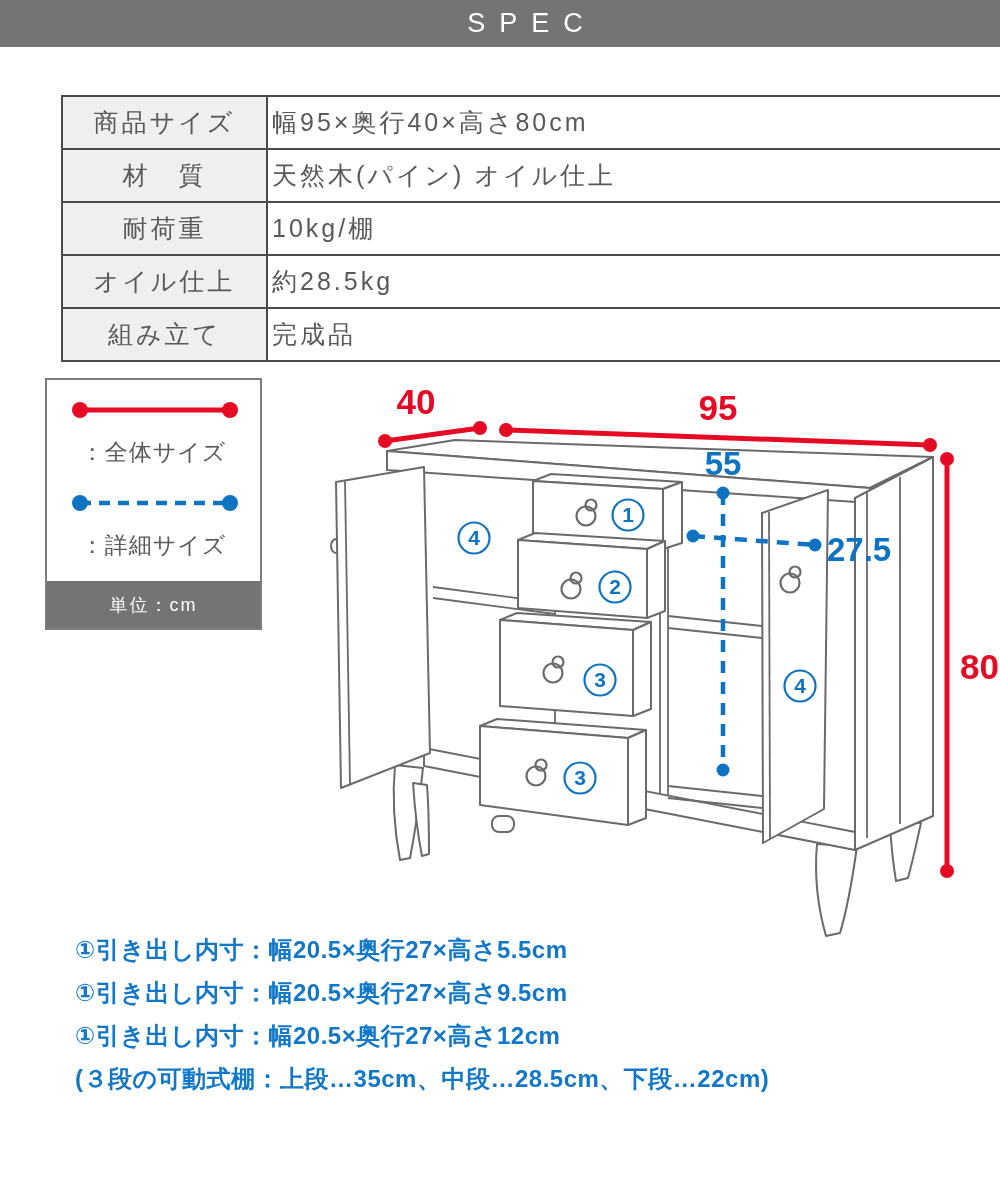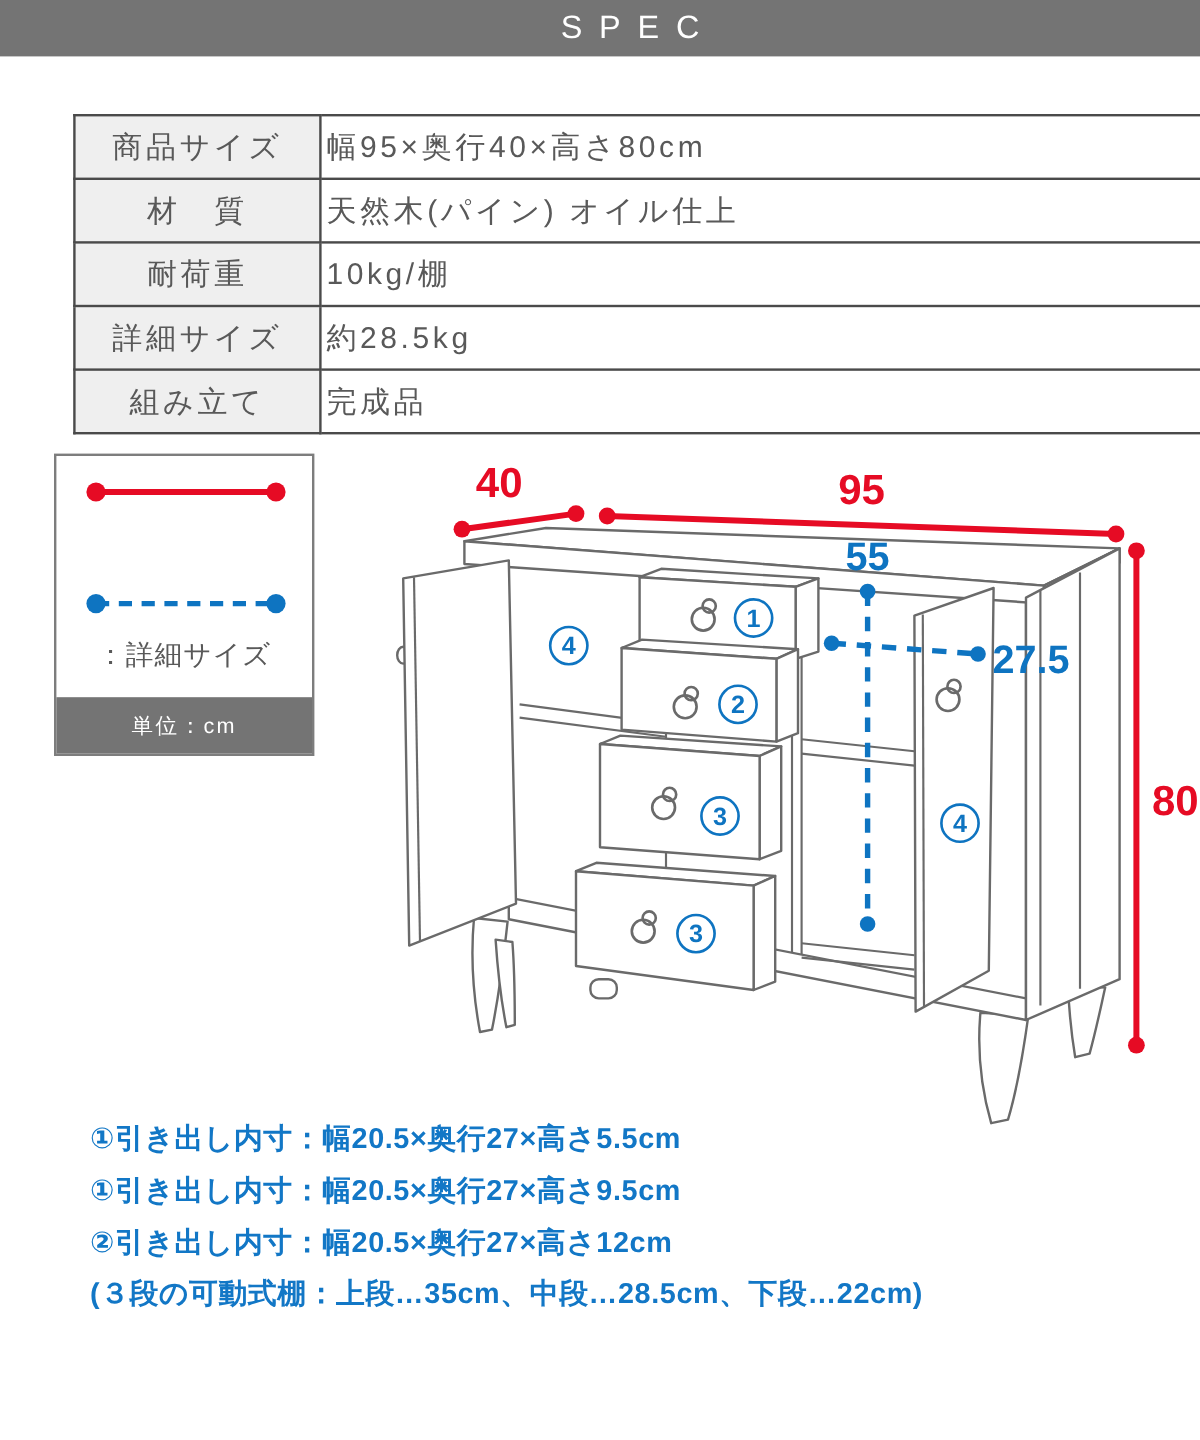--- a/index.html
+++ b/index.html
@@ -52,21 +52,21 @@
       </tr>
       <tr>
         <td class="lbl">材　質</td>
         <td class="val">天然木(パイン) オイル仕上</td>
       </tr>
       <tr>
         <td class="lbl">耐荷重</td>
         <td class="val">10kg/棚</td>
       </tr>
       <tr>
-        <td class="lbl">詳細サイズ</td>
+        <td class="lbl">オイル仕上</td>
         <td class="val">約28.5kg</td>
       </tr>
       <tr>
         <td class="lbl">組み立て</td>
         <td class="val">完成品</td>
       </tr>
     </tbody>
   </table>
 
   <div id="legend">
@@ -75,20 +75,21 @@
         <line x1="33" y1="30" x2="183" y2="30" stroke="#e60b24" stroke-width="5"></line>
         <circle cx="33" cy="30" r="8" fill="#e60b24"></circle>
         <circle cx="183" cy="30" r="8" fill="#e60b24"></circle>
       </g>
       <g>
         <line x1="33" y1="123" x2="183" y2="123" stroke="#0e74c1" stroke-width="4.5" stroke-dasharray="11 8"></line>
         <circle cx="33" cy="123" r="8" fill="#0e74c1"></circle>
         <circle cx="183" cy="123" r="8" fill="#0e74c1"></circle>
       </g>
     </svg>
+    <div class="cap overall">：全体サイズ</div>
     <div class="cap detail">：詳細サイズ</div>
     <div class="unit">単位：cm</div>
   </div>
 
   <svg id="diagram" viewBox="0 0 670 580">
     <defs>
       <g id="ring" stroke="#6a6a6a" stroke-width="2.2" fill="#fff">
         <circle cx="3" cy="-8" r="5.5"></circle>
         <circle cx="-2" cy="3" r="9.5" fill="none"></circle>
       </g>
@@ -212,17 +213,17 @@
       <line x1="363" y1="158" x2="485" y2="167" stroke="#0e74c1" stroke-width="4.5" stroke-dasharray="12 9"></line>
       <circle cx="363" cy="158" r="6.5" fill="#0e74c1"></circle>
       <circle cx="485" cy="167" r="6.5" fill="#0e74c1"></circle>
       <text class="dimblue" x="497" y="183" text-anchor="start">27.5</text>
     </g>
   </svg>
 
   <div id="notes">
     <div>①引き出し内寸：幅20.5×奥行27×高さ5.5cm</div>
     <div>①引き出し内寸：幅20.5×奥行27×高さ9.5cm</div>
-    <div>②引き出し内寸：幅20.5×奥行27×高さ12cm</div>
+    <div>①引き出し内寸：幅20.5×奥行27×高さ12cm</div>
     <div>(３段の可動式棚：上段…35cm、中段…28.5cm、下段…22cm)</div>
   </div>
 
 </div>
 
 </body></html>

